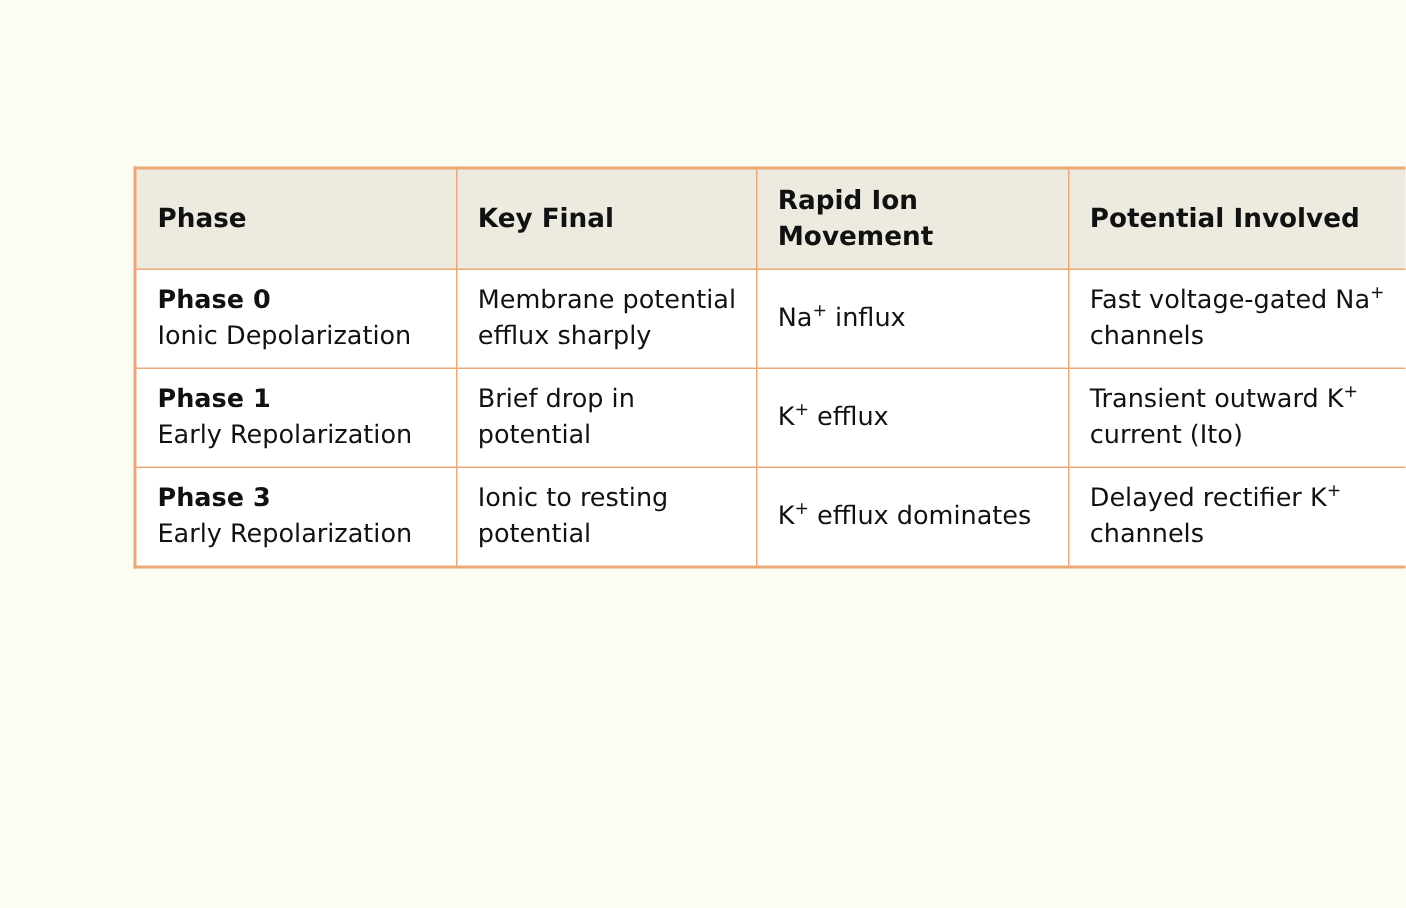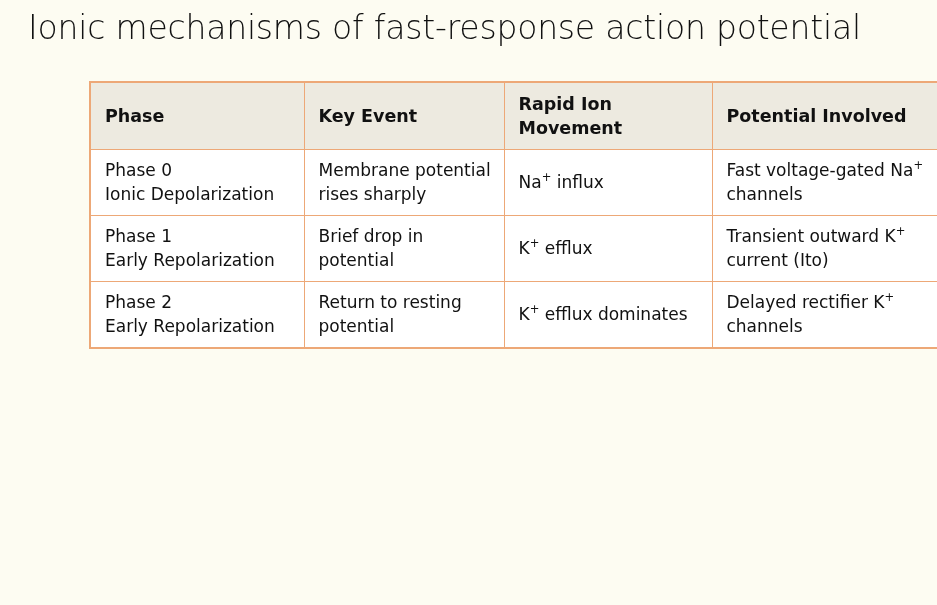--- a/index.html
+++ b/index.html
@@ -29,21 +29,21 @@
     font-weight: 300;
     color: #111111;
     letter-spacing: -0.2px;
     white-space: nowrap;
     font-family: "DejaVu Sans", sans-serif;
   }
 
   .table-wrap {
     position: absolute;
     left: 41px;
-    top: 81px;
+    top: 111px;
     width: 708px;
     padding-left: 48px;
   }
 
   table.phase-table {
     border-collapse: collapse;
     width: 852px;
     table-layout: fixed;
     border: 2px solid #eda877;
     background: #ffffff;
@@ -72,81 +72,80 @@
     font-size: 17.5px;
     height: 66px;
     box-sizing: border-box;
   }
 
   table.phase-table tbody td {
     background: #ffffff;
   }
 
   .cell-strong {
-    font-weight: normal;
+    font-weight: bold;
   }
   .cell-line {
     display: block;
   }
 
   b { font-weight: normal; }
   sup {
     font-size: 0.68em;
     vertical-align: super;
     line-height: 0;
   }
 </style>
 </head>
 <body>
 
 <div class="slide">
 
-  <div class="slide-title">Ionic mechanisms of fast-response action potential</div>
 
   <div class="table-wrap">
     <table class="phase-table">
       <colgroup>
         <col class="c1">
           <col class="c2">
           <col class="c3">
           <col class="c4">
       </colgroup>
       <thead>
         <tr>
           <th>Phase</th>
-          <th>Key Event</th>
+          <th>Key Final</th>
           <th>Rapid Ion Movement</th>
           <th>Potential Involved</th>
         </tr>
       </thead>
       <tbody>
           <tr>
             <td>
               <span class="cell-line cell-strong">Phase 0</span>
               <span class="cell-line">Ionic Depolarization</span>
             </td>
-            <td>Membrane potential rises sharply</td>
+            <td>Membrane potential efflux sharply</td>
             <td><b>Na<sup>+</sup> influx</b></td>
             <td>Fast voltage-gated Na<sup>+</sup> channels</td>
           </tr>
           <tr>
             <td>
               <span class="cell-line cell-strong">Phase 1</span>
               <span class="cell-line">Early Repolarization</span>
             </td>
             <td>Brief drop in potential</td>
             <td><b>K<sup>+</sup> efflux</b></td>
             <td>Transient outward K<sup>+</sup> current (<b>Ito</b>)</td>
           </tr>
           <tr>
             <td>
-              <span class="cell-line cell-strong">Phase 2</span>
+              <span class="cell-line cell-strong">Phase 3</span>
               <span class="cell-line">Early Repolarization</span>
             </td>
-            <td>Return to resting potential</td>
+            <td>Ionic to resting potential</td>
             <td><b>K<sup>+</sup> efflux</b> dominates</td>
             <td>Delayed rectifier K<sup>+</sup> channels</td>
           </tr>
         </tbody>
     </table>
   </div>
 
 </div>
 
 </body></html>

